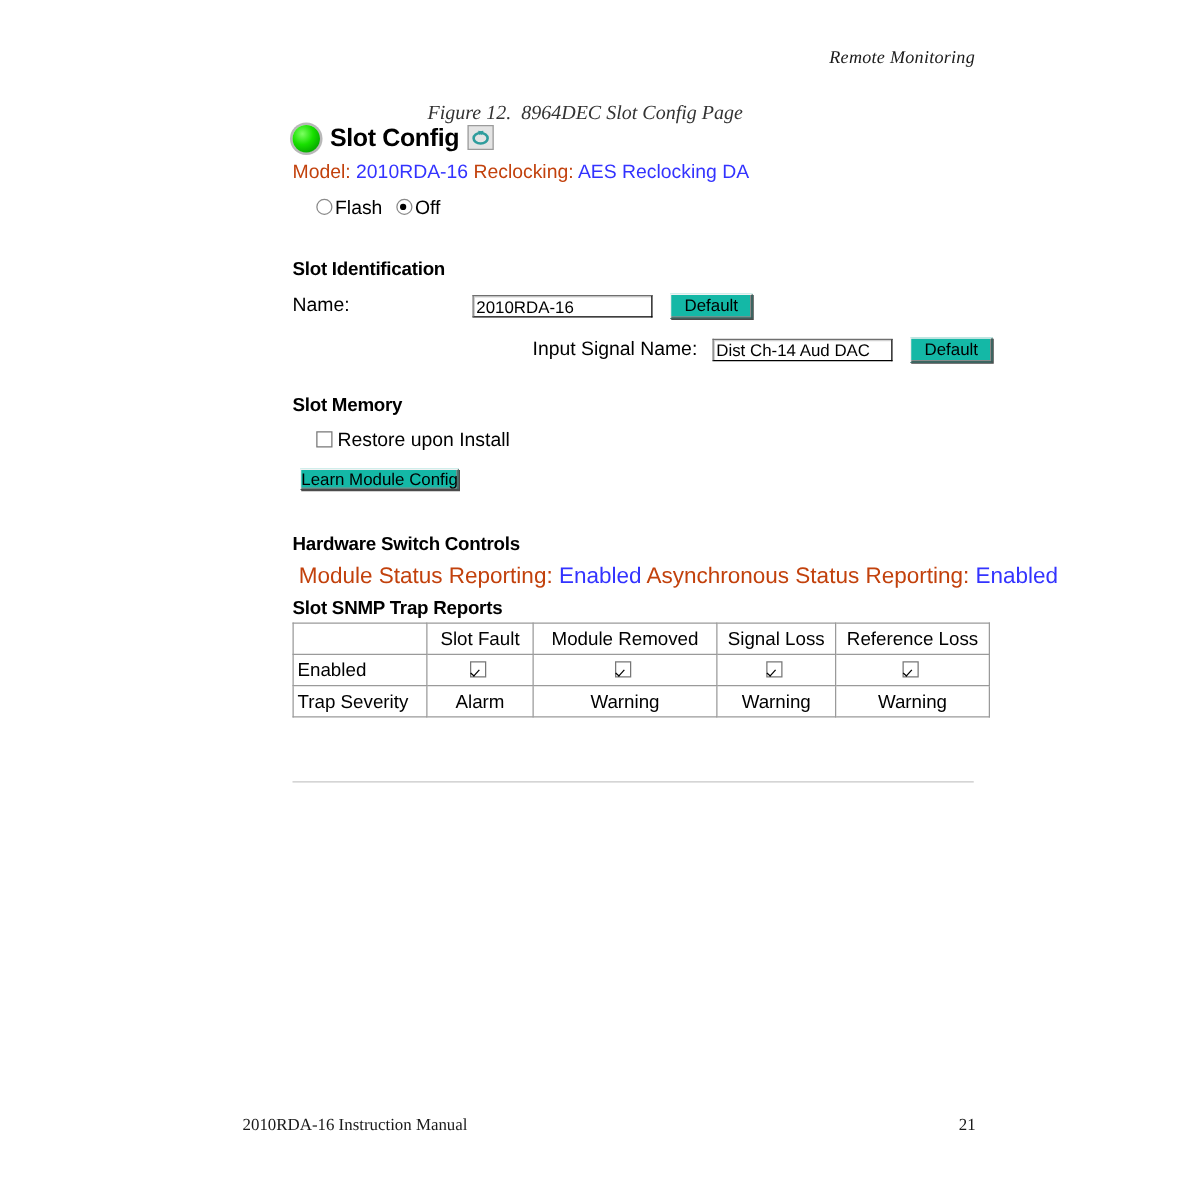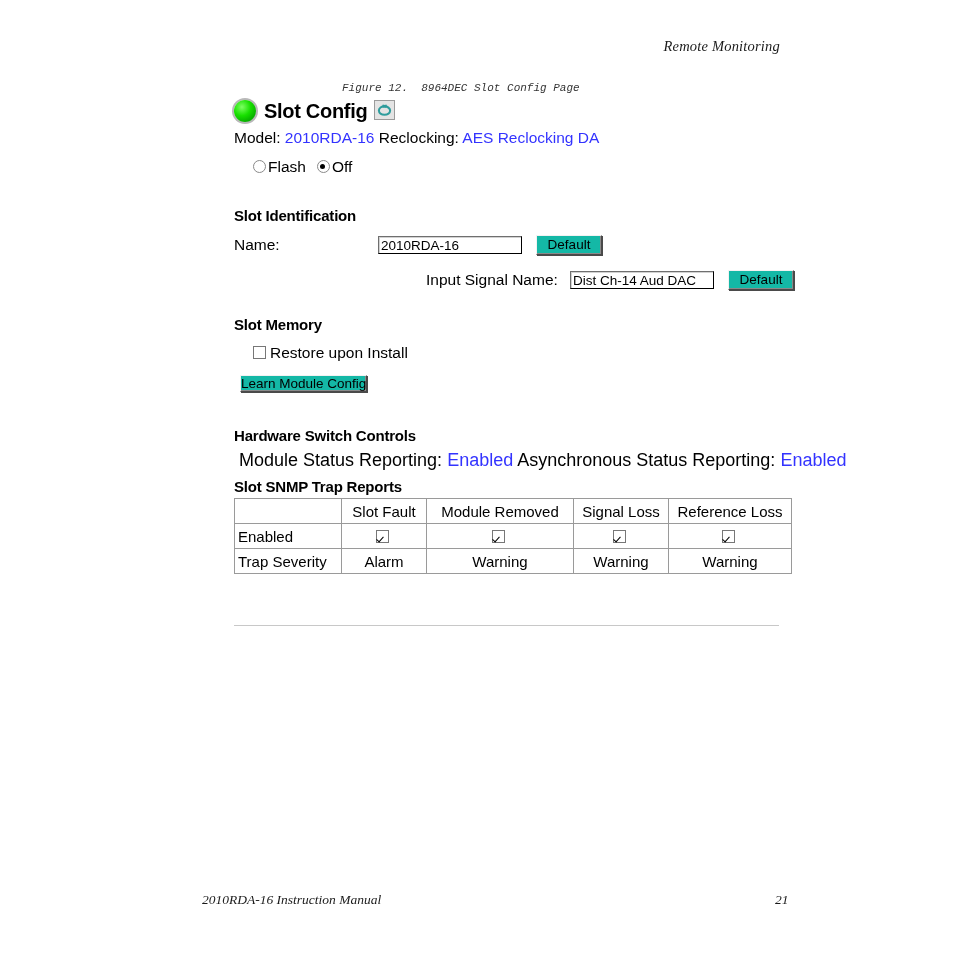--- a/index.html
+++ b/index.html
@@ -24,34 +24,33 @@
     font-family: "Liberation Serif", serif;
     font-style: italic;
     font-size: 14.5px;
     color: #1a1a1a;
     letter-spacing: 0.2px;
   }
   .figure-caption {
     position: absolute;
     top: 82px;
     left: 342px;
-    font-family: Liberation Mono, monospace;
+    font-family: Liberation Serif, serif;
     font-style: italic;
-    font-size: 11px;
+    font-size: 16px;
     color: #333333;
     white-space: pre;
   }
   .page-footer {
     position: absolute;
     bottom: 44px;
-    left: 8px;
+    left: 0;
     width: 830px;
     height: 18px;
     font-family: "Liberation Serif", serif;
-    font-style: italic;
     font-size: 13.5px;
     color: #1a1a1a;
   }
   .footer-left {
     position: absolute;
     left: 194px;
     top: 0;
   }
   .footer-right {
     position: absolute;
@@ -102,21 +101,21 @@
     justify-content: center;
     flex: 0 0 auto;
   }
 
   
   .info-line {
     line-height: 22px;
     white-space: nowrap;
     font-size: 15.5px;
   }
-  .lbl { color: #000000; }
+  .lbl { color: #c2410c; }
   .val { color: #3333ff; }
 
   
   .section-head {
     font-weight: bold;
     font-size: 15px;
     letter-spacing: -0.2px;
     color: #000000;
   }
 

